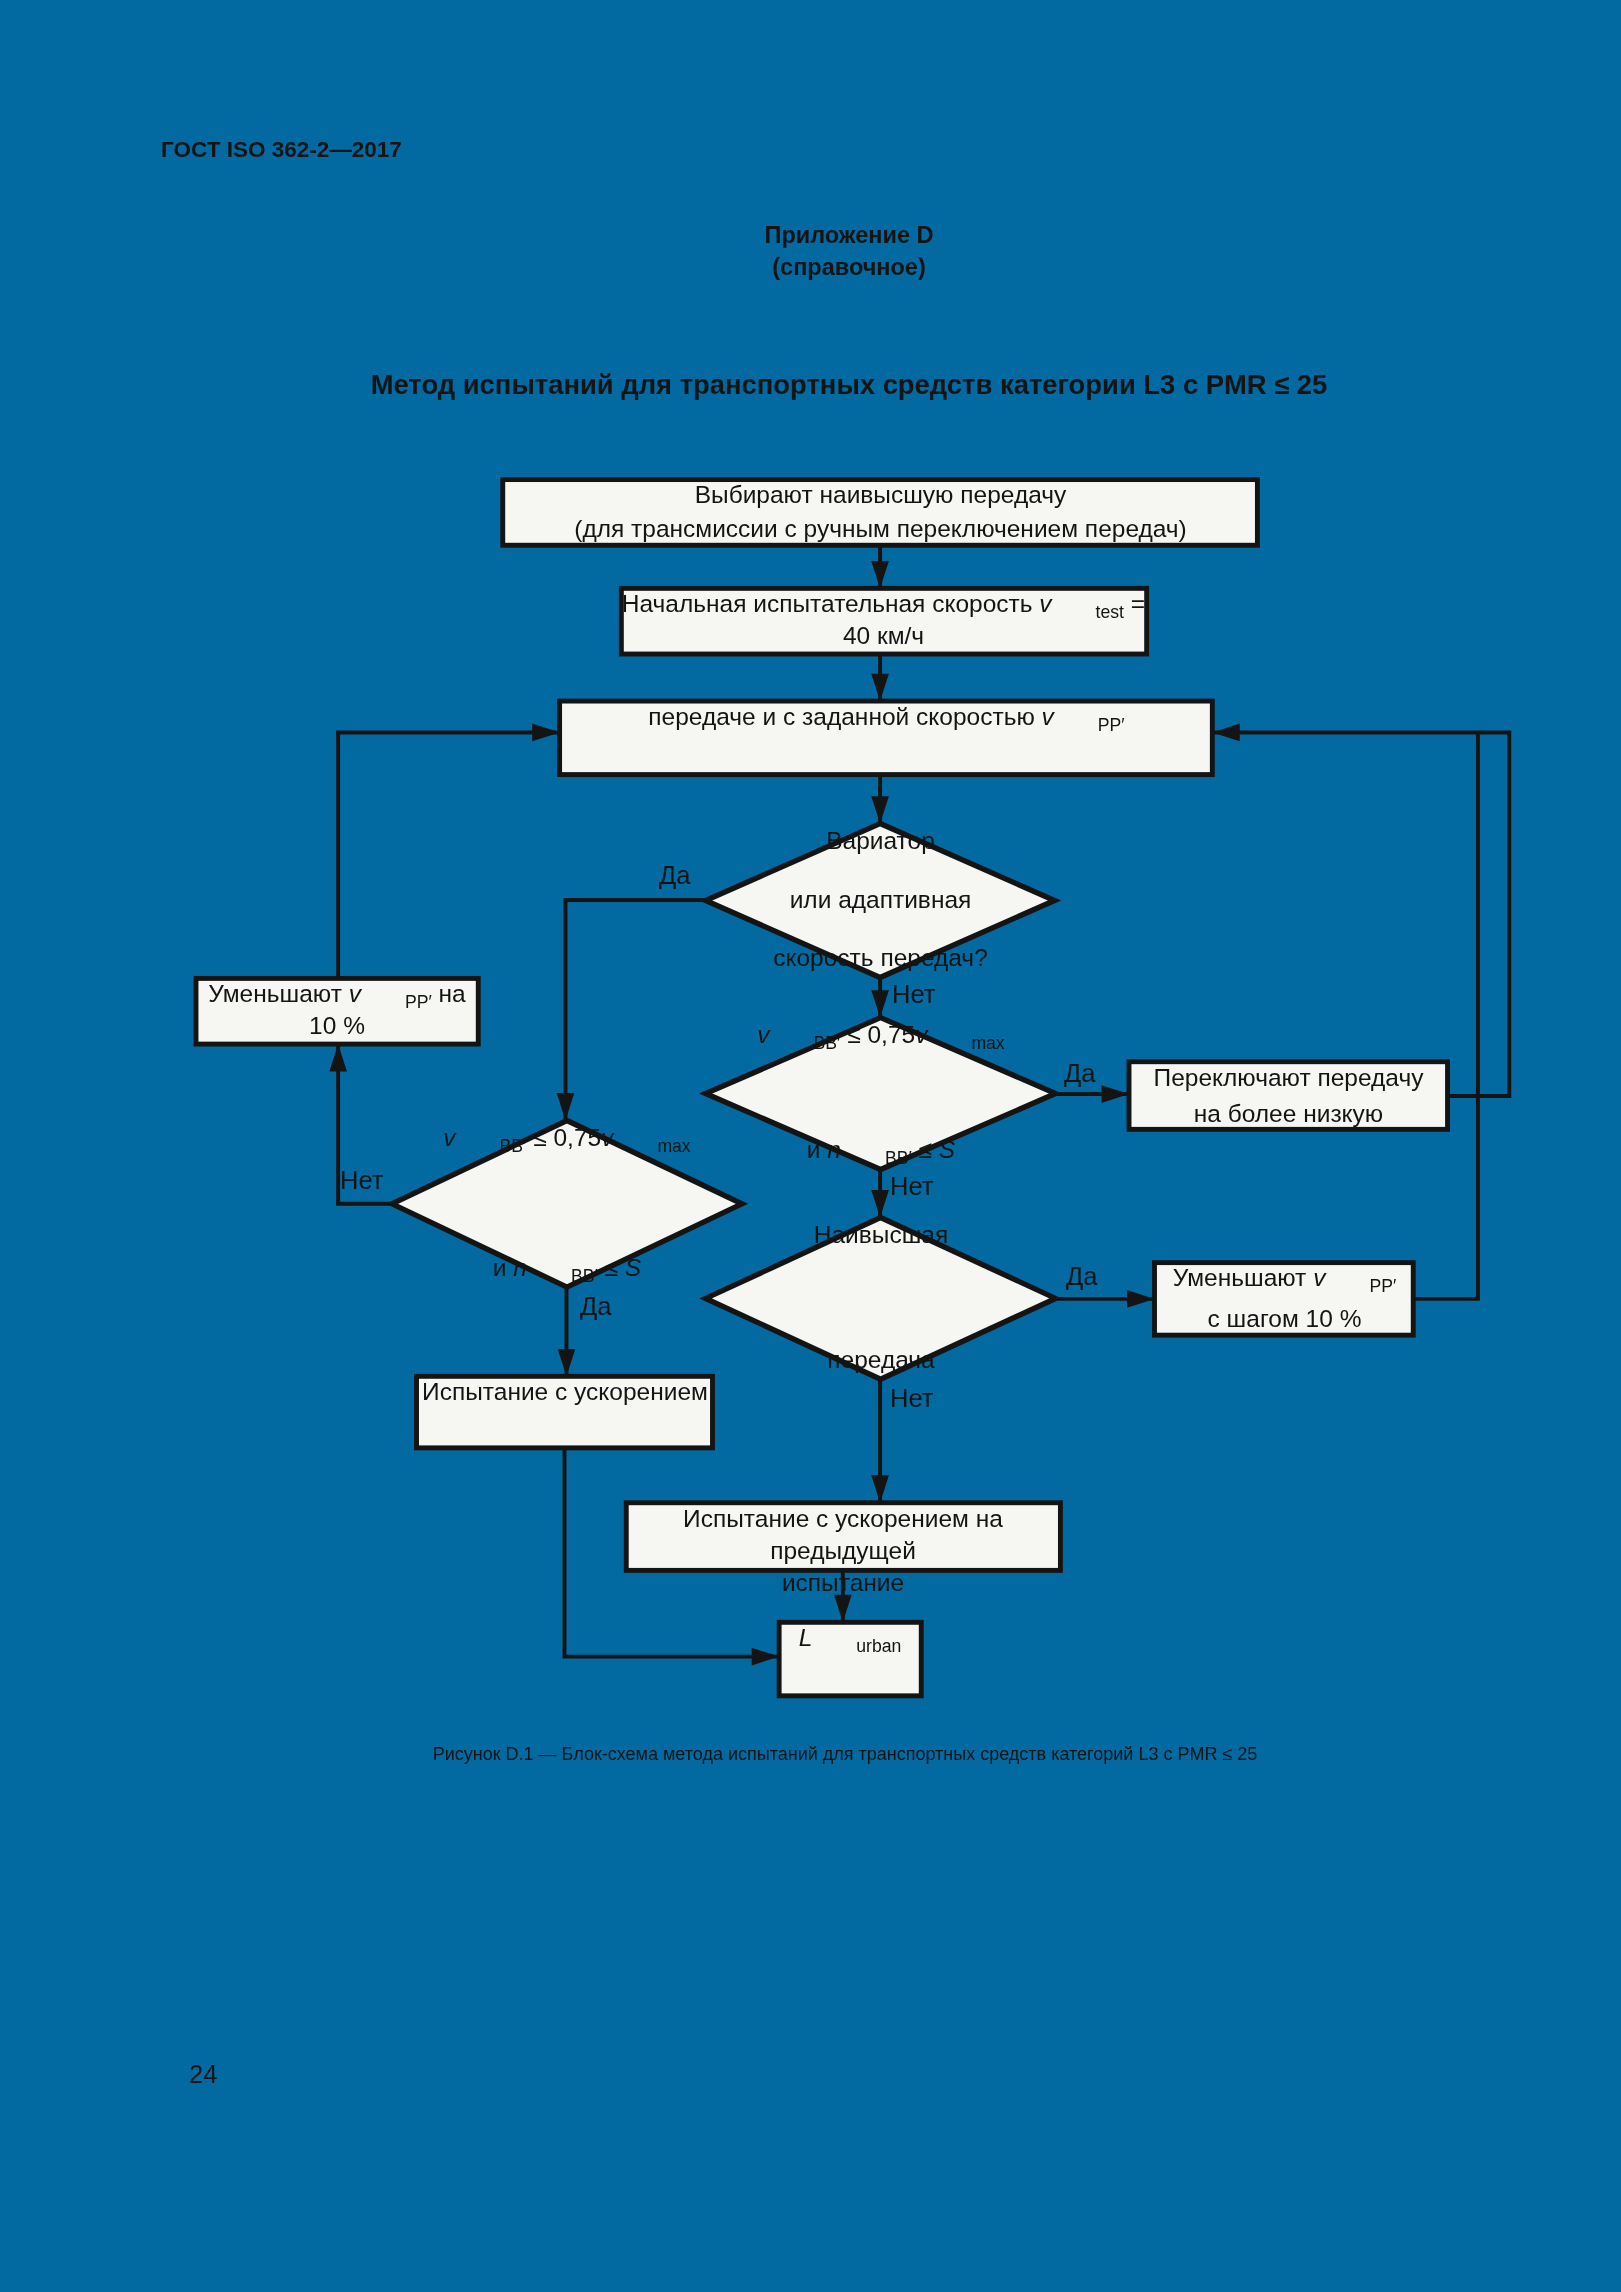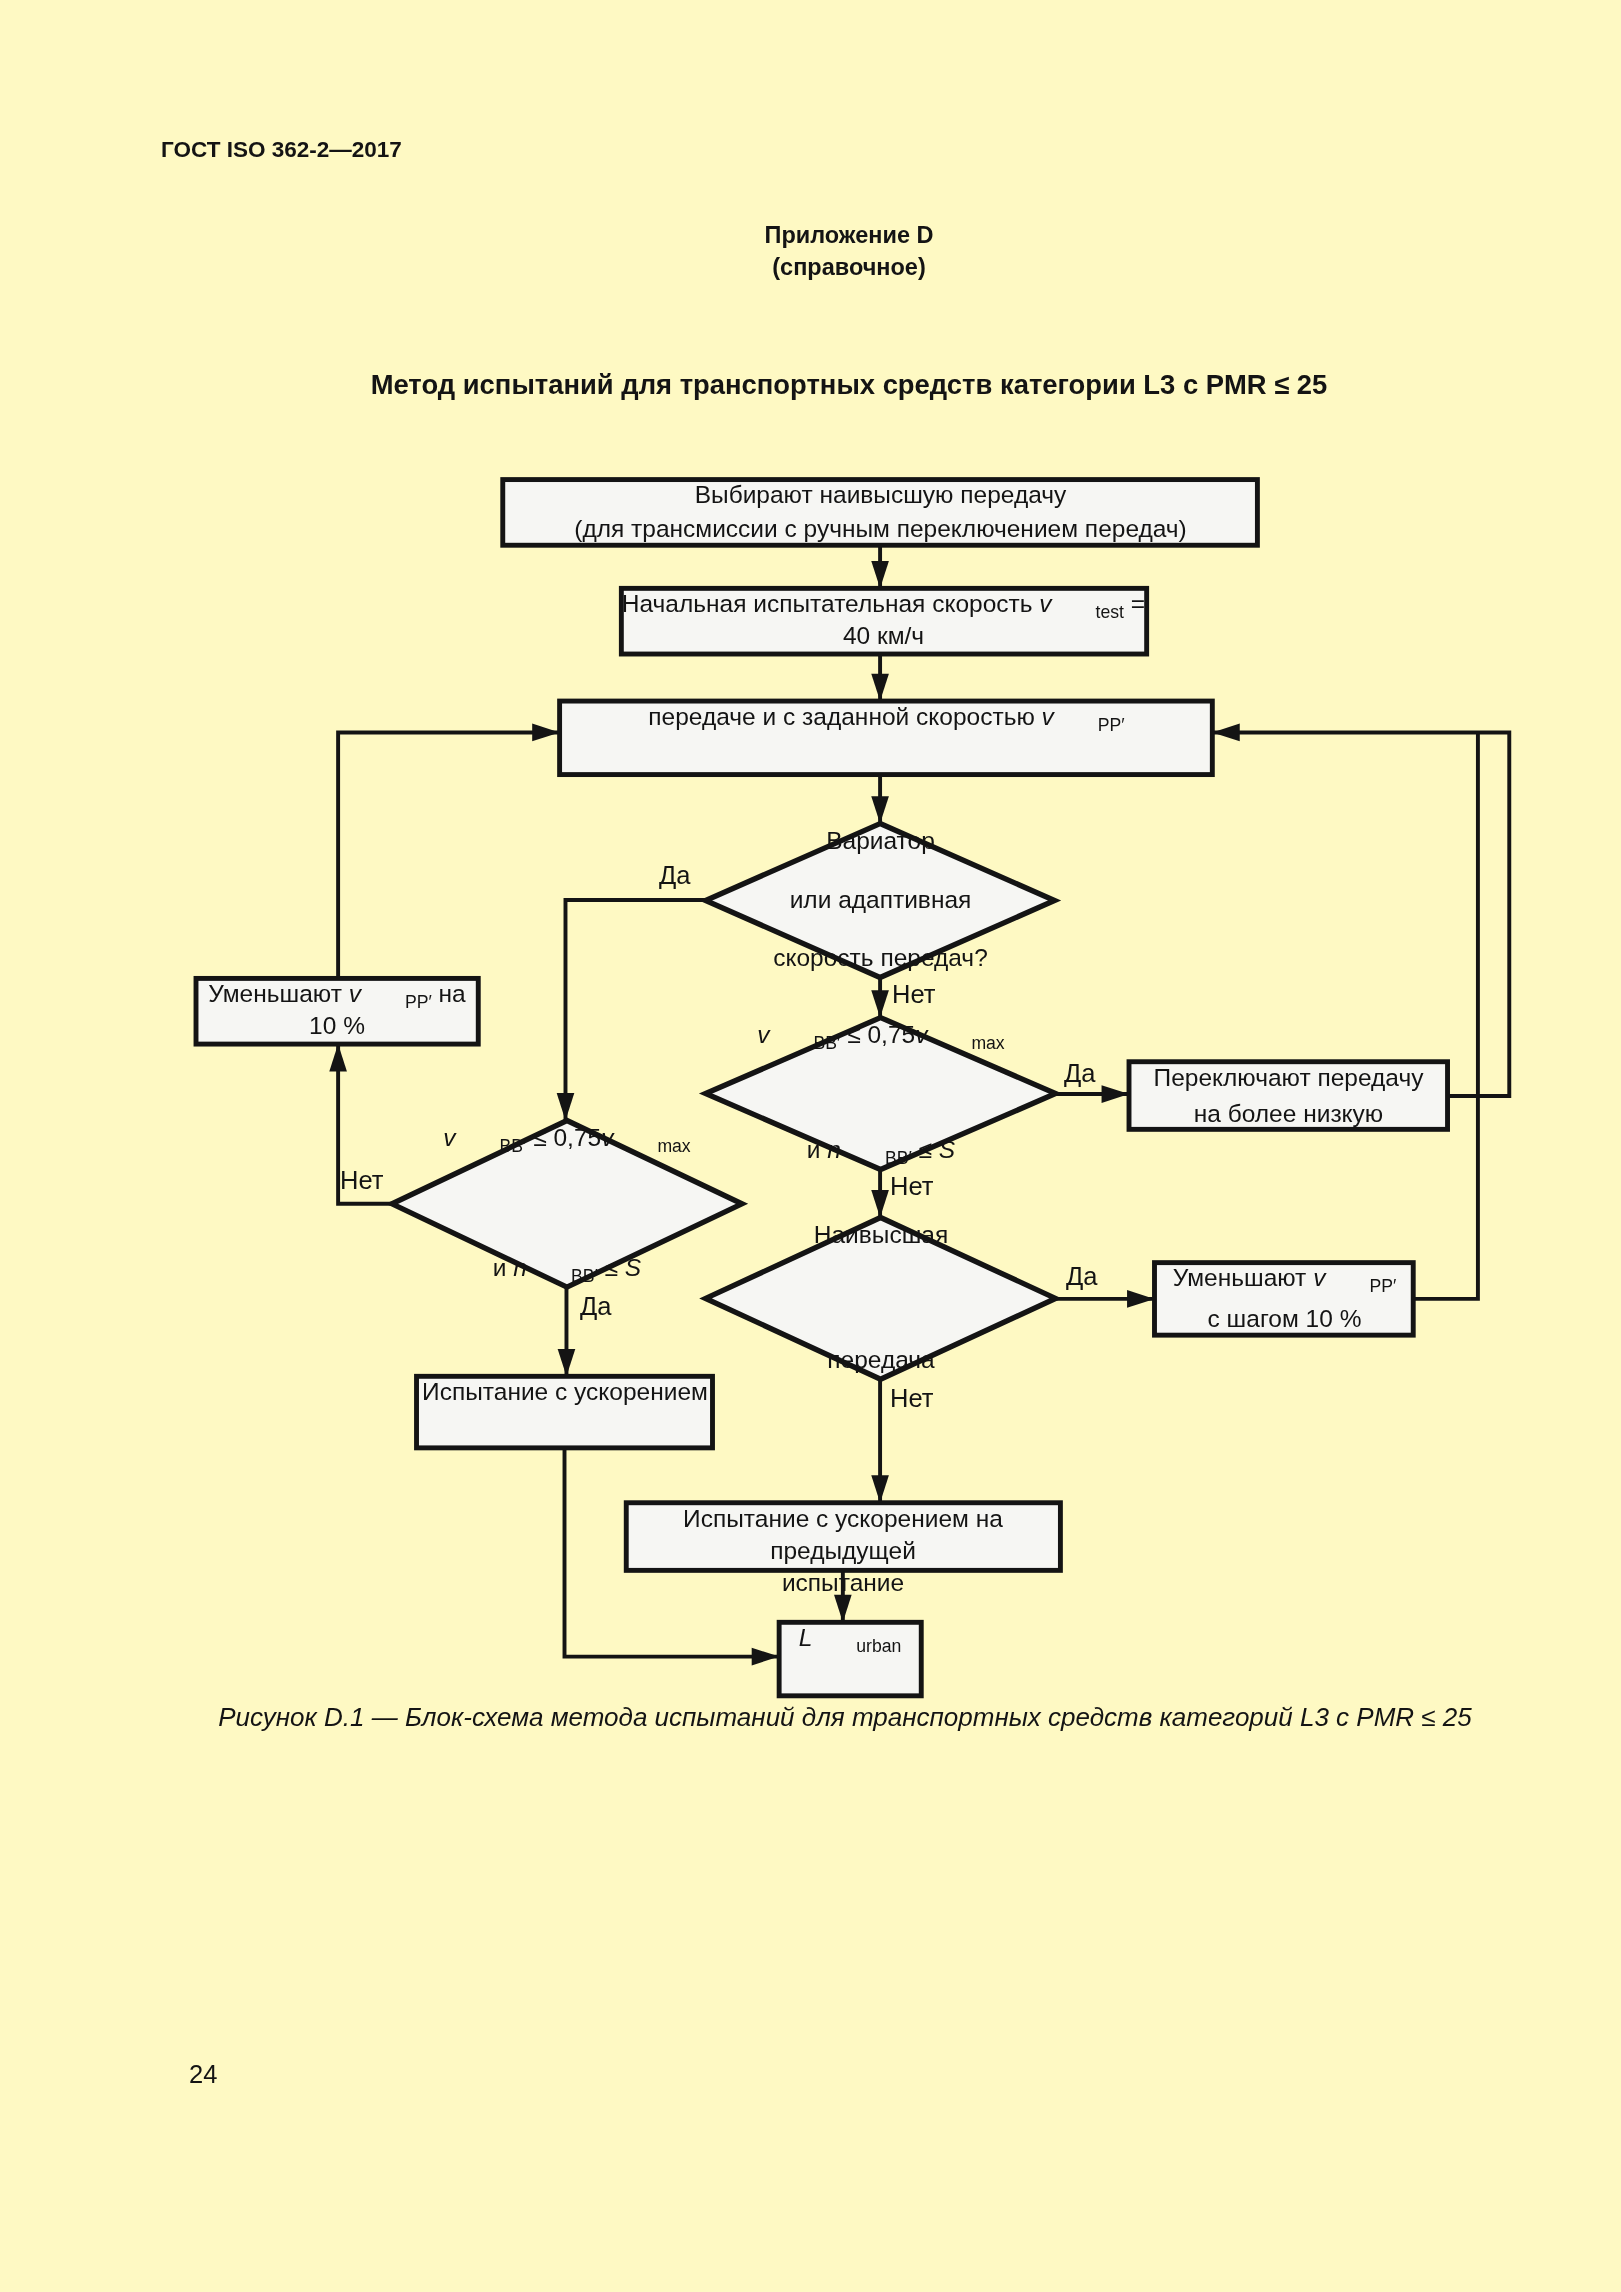--- a/index.html
+++ b/index.html
@@ -1,29 +1,29 @@
 <!DOCTYPE html>
 <html><head>
 <meta charset="utf-8">
 <style>
   html,body{margin:0;padding:0;}
   body{background:#e9e9e7;font-family:"Liberation Sans", sans-serif;}
   .page{
     position:relative;
     width:1621px;height:2293px;
-    background:#fef9c3;
+    background:#0369a1;
     color:#141414;
     overflow:hidden;
   }
   .abs{position:absolute;}
   .doc-header{left:161px;top:137px;font-size:22.5px;font-weight:bold;white-space:nowrap;}
   .annex{left:849px;top:222px;transform:translateX(-50%);font-size:23.5px;font-weight:bold;white-space:nowrap;}
   .annex2{left:849px;top:254px;transform:translateX(-50%);font-size:23.5px;font-weight:bold;white-space:nowrap;}
   .title{left:849px;top:369px;transform:translateX(-50%);font-size:27.4px;font-weight:bold;white-space:nowrap;}
-  .caption{left:845px;top:1702px;transform:translateX(-50%);font-size:26px;white-space:nowrap;font-style:italic;}
+  .caption{left:845px;top:1744px;transform:translateX(-50%);font-size:18px;white-space:nowrap;}
   .pageno{left:189px;top:2060px;font-size:25.5px;}
 
   #flowchart{position:absolute;left:0;top:0;width:1621px;height:2293px;}
   #flowchart svg{position:absolute;left:0;top:0;}
   .edge{fill:none;stroke:#141414;stroke-width:4px;}
   .arrowhead{fill:#141414;stroke:none;}
   .node-shape{fill:#f6f6f3;stroke:#141414;}
   .node-shape.rect{stroke-width:5px;}
   .node-shape.diamond{stroke-width:5.5px;}
   .node-label{

